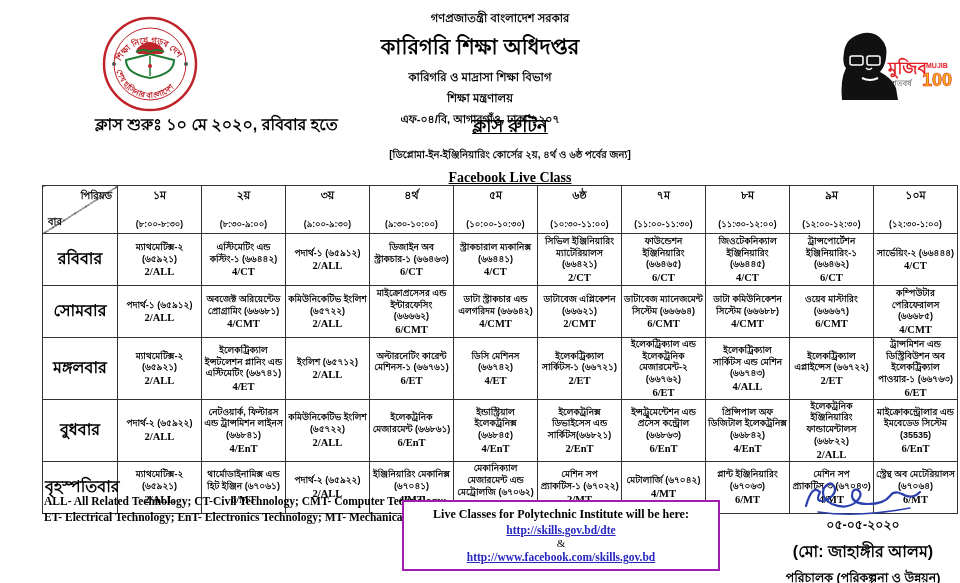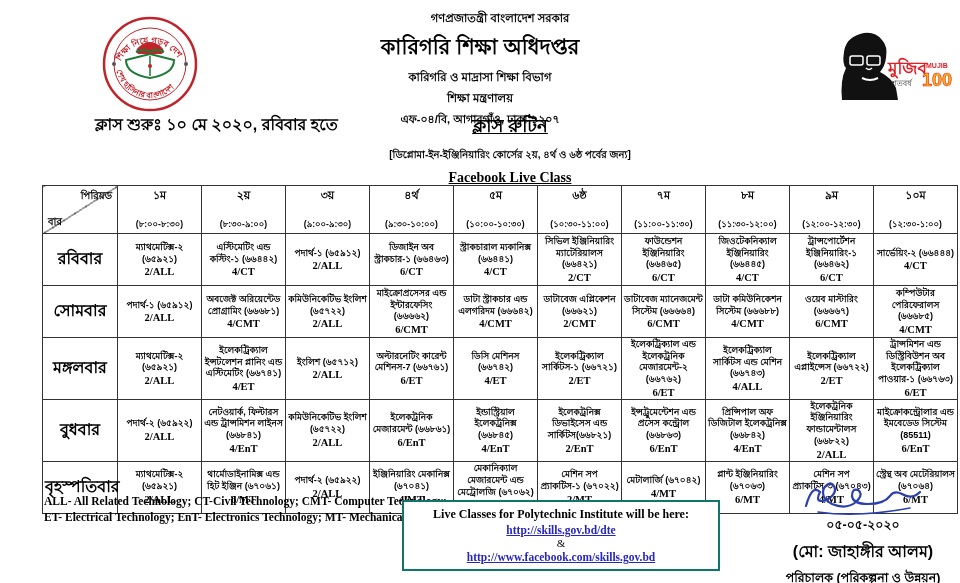--- a/index.html
+++ b/index.html
@@ -35,21 +35,21 @@
   .corner-bottom { position:absolute; bottom:2px; left:5px; font-size:10px; font-weight:600; }
   .pname { font-size:11px; font-weight:bold; }
   .ptime { font-size:8.5px; font-weight:600; margin-top:12px; }
   td.daycell { font-size:16px; font-weight:600; }
   tbody tr { height:52px; }
   .subj { font-size:9px; font-weight:600; line-height:1.3; }
   .grp { font-family:"Liberation Serif","DejaVu Serif",serif; font-size:10.5px; font-weight:600; margin-top:1px; }
 
   
   .legend { position:absolute; left:44px; top:486px; font-family:"Liberation Serif","DejaVu Serif",serif; font-size:11.5px; font-weight:600; line-height:1.35;margin-top:8px; }
-  .links-box { position:absolute; left:402px; top:500px; width:318px; border:2px solid #0f766e; text-align:center; padding:5px 4px 6px; background:#fff; }
+  .links-box { position:absolute; left:402px; top:500px; width:318px; border:2px solid #a21caf; text-align:center; padding:5px 4px 6px; background:#fff; }
   .links-title { font-family:"Liberation Serif","DejaVu Serif",serif; font-size:12px; font-weight:bold; }
   .link { font-family:"Liberation Serif","DejaVu Serif",serif; font-size:11.5px; font-weight:bold; text-decoration:underline; display:block; margin-top:2px; cursor:pointer; }
   .amp { font-family:"Liberation Serif","DejaVu Serif",serif; font-size:11px; margin-top:1px; }
 
   .sign-block { position:absolute; left:768px; top:478px; width:190px; text-align:center; }
   .sign-svg { display:block; margin:0 auto; }
   .sign-date { font-size:12.5px; font-weight:600; margin-top:-4px; }
   .sign-name { font-size:16px; font-weight:600; margin-top:3px; }
   .sign-desig { font-size:12.5px; font-weight:600; margin-top:3px; }
 </style>
@@ -255,21 +255,21 @@
           </td>
           <td>
             <div class="subj">ইলেকট্রিক্যাল ইন্সটলেশন প্লানিং এন্ড এস্টিমেটিং (৬৬৭৪১)</div>
             <div class="grp">4/ET</div>
           </td>
           <td>
             <div class="subj">ইংলিশ (৬৫৭১২)</div>
             <div class="grp">2/ALL</div>
           </td>
           <td>
-            <div class="subj">অল্টারনেটিং কারেন্ট মেশিনস-7 (৬৬৭৬১)</div>
+            <div class="subj">অল্টারনেটিং কারেন্ট মেশিনস-১ (৬৬৭৬১)</div>
             <div class="grp">6/ET</div>
           </td>
           <td>
             <div class="subj">ডিসি মেশিনস (৬৬৭৪২)</div>
             <div class="grp">4/ET</div>
           </td>
           <td>
             <div class="subj">ইলেকট্রিক্যাল সার্কিটস-১ (৬৬৭২১)</div>
             <div class="grp">2/ET</div>
           </td>
@@ -322,21 +322,21 @@
           </td>
           <td>
             <div class="subj">প্রিন্সিপাল অফ ডিজিটাল ইলেকট্রনিক্স (৬৬৮৪২)</div>
             <div class="grp">4/EnT</div>
           </td>
           <td>
             <div class="subj">ইলেকট্রনিক ইঞ্জিনিয়ারিং ফান্ডামেন্টালস (৬৬৮২২)</div>
             <div class="grp">2/ALL</div>
           </td>
           <td>
-            <div class="subj">মাইক্রোকন্ট্রোলার এন্ড ইমবেডেড সিস্টেম (85511)</div>
+            <div class="subj">মাইক্রোকন্ট্রোলার এন্ড ইমবেডেড সিস্টেম (35535)</div>
             <div class="grp">6/EnT</div>
           </td>
         </tr>
         <tr>
           <td class="daycell">বৃহস্পতিবার</td>
           <td>
             <div class="subj">ম্যাথমেটিক্স-২ (৬৫৯২১)</div>
             <div class="grp">2/ALL</div>
           </td>
           <td>

